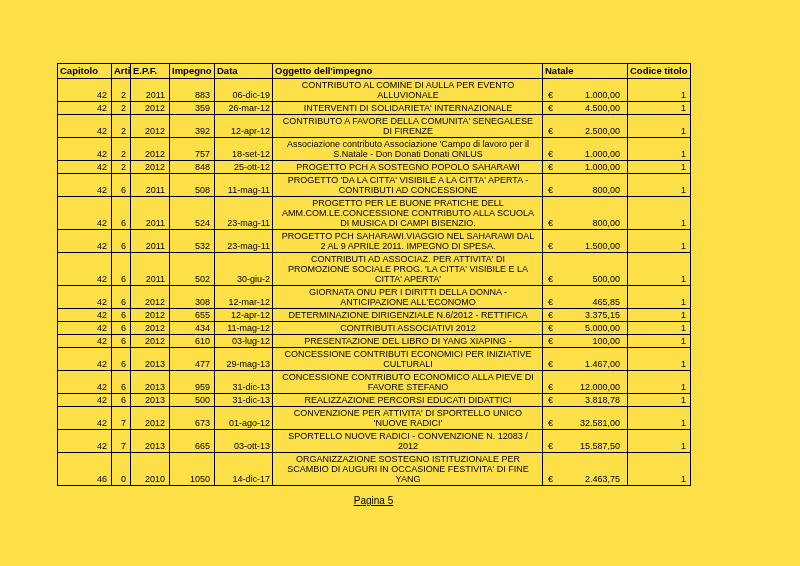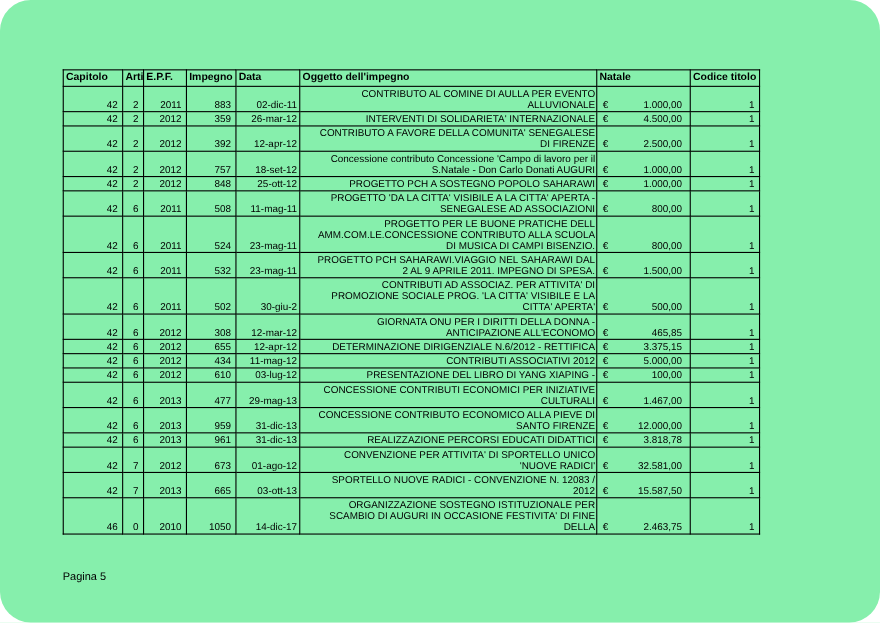--- a/index.html
+++ b/index.html
@@ -11,22 +11,21 @@
     width: 800px;
     height: 566px;
     position: relative;
     font-family: "Liberation Sans", sans-serif;
     color: #000;
     overflow: hidden;
   }
   .sheet {
     position: absolute;
     inset: 0;
-    background: #86efac;
-    border-radius: 28px;
+    background: #fde047;
   }
   table.impegni {
     position: absolute;
     left: 57px;
     top: 63px;
     border-collapse: collapse;
     table-layout: fixed;
     width: 633px;
   }
   col.c-capitolo      { width: 54px; }
@@ -58,38 +57,39 @@
   }
   td.col-capitolo, td.col-arti, td.col-epf,
   td.col-impegno, td.col-codice_titolo {
     text-align: right;
   }
   td.col-data {
     text-align: right;
     padding-right: 2px;
   }
   td.col-oggetto {
-    text-align: right;
+    text-align: center;
     padding: 1px 1px 1px 2px;
   }
   .ogline { white-space: nowrap; }
   td.col-residuo { padding: 1px 0; }
   .residuo-wrap {
     display: flex;
     justify-content: space-between;
     padding: 0 7px 0 5px;
   }
   .page-footer {
     position: absolute;
     left: 57px;
     width: 633px;
-    top: 519px;
-    text-align: left;
+    top: 495px;
+    text-align: center;
     font-size: 10px;
     line-height: 12px;
+    text-decoration: underline;
   }
 </style>
 </head>
 <body>
 
 <div class="sheet">
 
   <table class="impegni">
     <colgroup>
       <col class="c-capitolo">
@@ -112,21 +112,21 @@
         <th>Natale</th>
         <th>Codice titolo</th>
       </tr>
     </thead>
     <tbody>
         <tr>
           <td class="col-capitolo">42</td>
           <td class="col-arti">2</td>
           <td class="col-epf">2011</td>
           <td class="col-impegno">883</td>
-          <td class="col-data">02-dic-11</td>
+          <td class="col-data">06-dic-19</td>
           <td class="col-oggetto">
             <div class="ogline">CONTRIBUTO AL COMINE DI AULLA PER EVENTO</div>
             <div class="ogline">ALLUVIONALE</div>
           </td>
           <td class="col-residuo">
             <div class="residuo-wrap">
               <span>€</span>
               <span>1.000,00</span>
             </div>
           </td>
@@ -167,22 +167,22 @@
           </td>
           <td class="col-codice_titolo">1</td>
         </tr>
         <tr>
           <td class="col-capitolo">42</td>
           <td class="col-arti">2</td>
           <td class="col-epf">2012</td>
           <td class="col-impegno">757</td>
           <td class="col-data">18-set-12</td>
           <td class="col-oggetto">
-            <div class="ogline">Concessione contributo Concessione 'Campo di lavoro per il</div>
-            <div class="ogline">S.Natale - Don Carlo Donati AUGURI</div>
+            <div class="ogline">Associazione contributo Associazione 'Campo di lavoro per il</div>
+            <div class="ogline">S.Natale - Don Donati Donati ONLUS</div>
           </td>
           <td class="col-residuo">
             <div class="residuo-wrap">
               <span>€</span>
               <span>1.000,00</span>
             </div>
           </td>
           <td class="col-codice_titolo">1</td>
         </tr>
         <tr>
@@ -203,21 +203,21 @@
           <td class="col-codice_titolo">1</td>
         </tr>
         <tr>
           <td class="col-capitolo">42</td>
           <td class="col-arti">6</td>
           <td class="col-epf">2011</td>
           <td class="col-impegno">508</td>
           <td class="col-data">11-mag-11</td>
           <td class="col-oggetto">
             <div class="ogline">PROGETTO 'DA LA CITTA' VISIBILE A LA CITTA' APERTA -</div>
-            <div class="ogline">SENEGALESE AD ASSOCIAZIONI</div>
+            <div class="ogline">CONTRIBUTI AD CONCESSIONE</div>
           </td>
           <td class="col-residuo">
             <div class="residuo-wrap">
               <span>€</span>
               <span>800,00</span>
             </div>
           </td>
           <td class="col-codice_titolo">1</td>
         </tr>
         <tr>
@@ -364,35 +364,35 @@
           <td class="col-codice_titolo">1</td>
         </tr>
         <tr>
           <td class="col-capitolo">42</td>
           <td class="col-arti">6</td>
           <td class="col-epf">2013</td>
           <td class="col-impegno">959</td>
           <td class="col-data">31-dic-13</td>
           <td class="col-oggetto">
             <div class="ogline">CONCESSIONE CONTRIBUTO ECONOMICO ALLA PIEVE DI</div>
-            <div class="ogline">SANTO FIRENZE</div>
+            <div class="ogline">FAVORE STEFANO</div>
           </td>
           <td class="col-residuo">
             <div class="residuo-wrap">
               <span>€</span>
               <span>12.000,00</span>
             </div>
           </td>
           <td class="col-codice_titolo">1</td>
         </tr>
         <tr>
           <td class="col-capitolo">42</td>
           <td class="col-arti">6</td>
           <td class="col-epf">2013</td>
-          <td class="col-impegno">961</td>
+          <td class="col-impegno">500</td>
           <td class="col-data">31-dic-13</td>
           <td class="col-oggetto">
             <div class="ogline">REALIZZAZIONE PERCORSI EDUCATI DIDATTICI</div>
           </td>
           <td class="col-residuo">
             <div class="residuo-wrap">
               <span>€</span>
               <span>3.818,78</span>
             </div>
           </td>
@@ -436,21 +436,21 @@
         </tr>
         <tr>
           <td class="col-capitolo">46</td>
           <td class="col-arti">0</td>
           <td class="col-epf">2010</td>
           <td class="col-impegno">1050</td>
           <td class="col-data">14-dic-17</td>
           <td class="col-oggetto">
             <div class="ogline">ORGANIZZAZIONE SOSTEGNO ISTITUZIONALE PER</div>
             <div class="ogline">SCAMBIO DI AUGURI IN OCCASIONE FESTIVITA' DI FINE</div>
-            <div class="ogline">DELLA</div>
+            <div class="ogline">YANG</div>
           </td>
           <td class="col-residuo">
             <div class="residuo-wrap">
               <span>€</span>
               <span>2.463,75</span>
             </div>
           </td>
           <td class="col-codice_titolo">1</td>
         </tr>
       </tbody>

